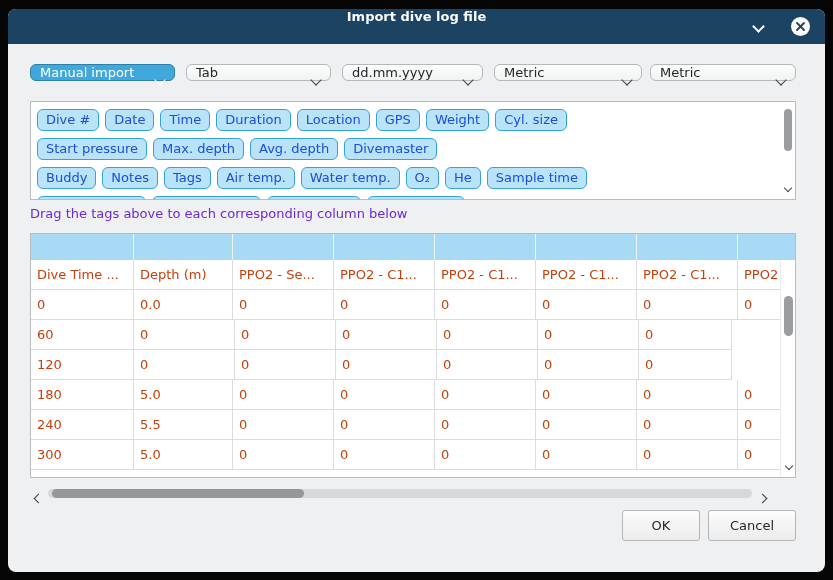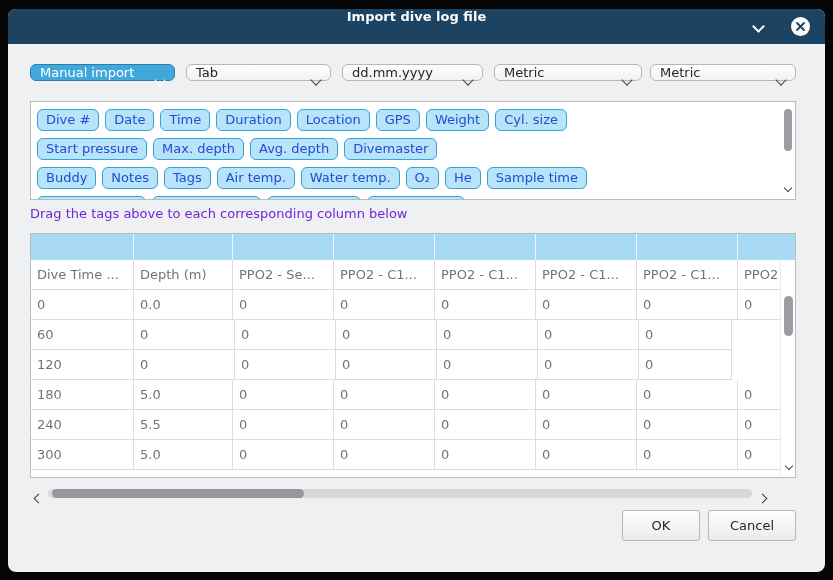--- a/index.html
+++ b/index.html
@@ -61,21 +61,21 @@
     position:absolute;left:22px;top:224px;width:766px;height:245px;box-sizing:border-box;
     background:#fff;border:1px solid #b9bcbe;overflow:hidden;
   }
   .drop-row{display:flex;width:800px;height:26px;border-bottom:1px solid #cfd1d3;}
   .drop-cell{flex:none;height:26px;box-sizing:border-box;background:var(--drop-cell,#a9daf5);border-right:1px solid #eef6fc;cursor:pointer;}
   .table-rows{position:absolute;left:0;top:26px;width:752px;bottom:0;overflow:hidden;}
   .trow{display:flex;width:800px;height:30px;}
   .cell{
     flex:none;box-sizing:border-box;height:30px;line-height:29px;padding:0 4px 0 6px;
     border-right:1px solid #dadcde;border-bottom:1px solid #dadcde;
-    overflow:hidden;white-space:nowrap;background:#fff;color:#737373;
+    overflow:hidden;white-space:nowrap;background:#fff;color:#c2410c;
   }
   .vscroll{position:absolute;top:26px;right:0;width:14px;bottom:0;background:#fff;border-left:1px solid #e9ebec;}
   .vthumb{position:absolute;top:36px;right:2px;width:9px;height:40px;border-radius:4.5px;background:#9b9da0;cursor:pointer;}
   .varrow{position:absolute;right:3px;bottom:5px;cursor:pointer;}
   .varrow .chev{width:5px;height:5px;}
   
   .harrow{position:absolute;top:481px;cursor:pointer;}
   .harrow .chev{width:6px;height:6px;border-color:#3a3e42;}
   .harrow.left{left:27px;}
   .harrow.right{left:751px;}

